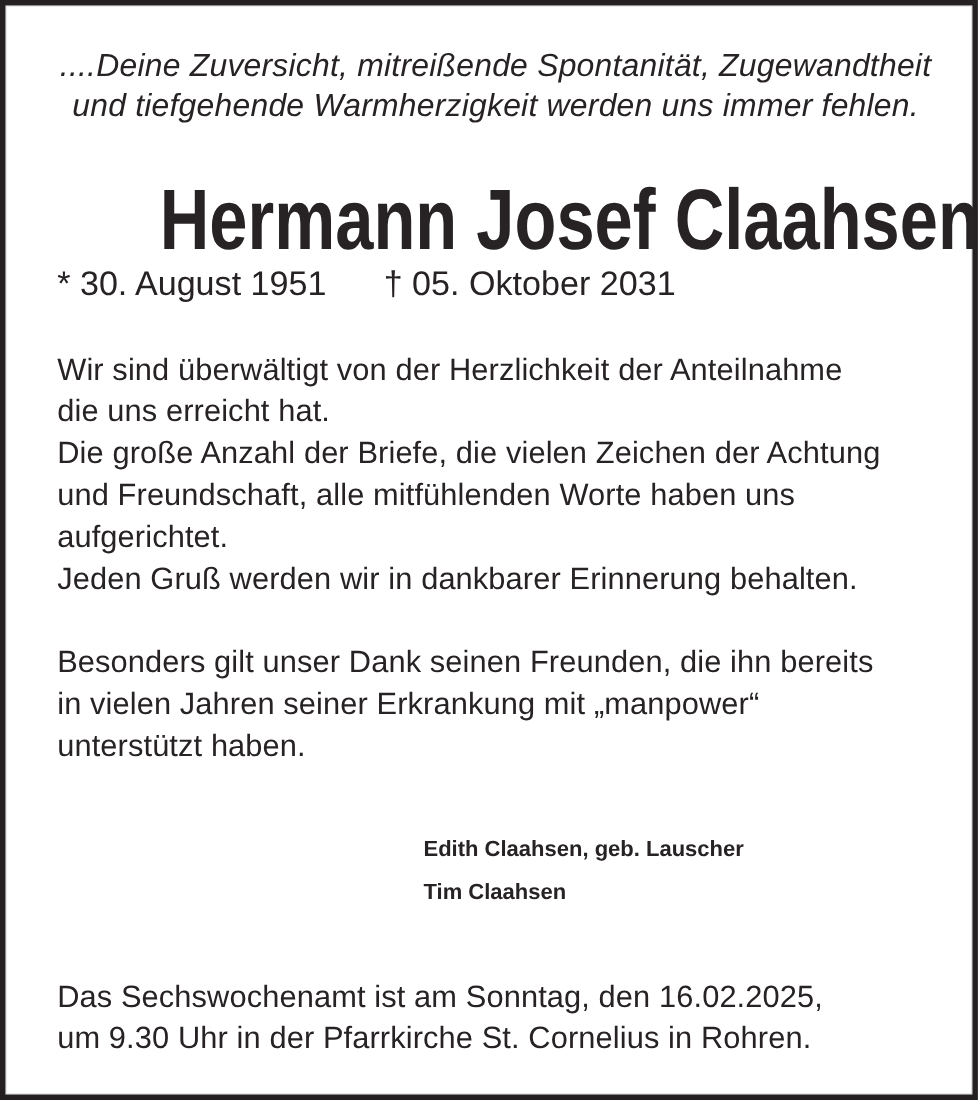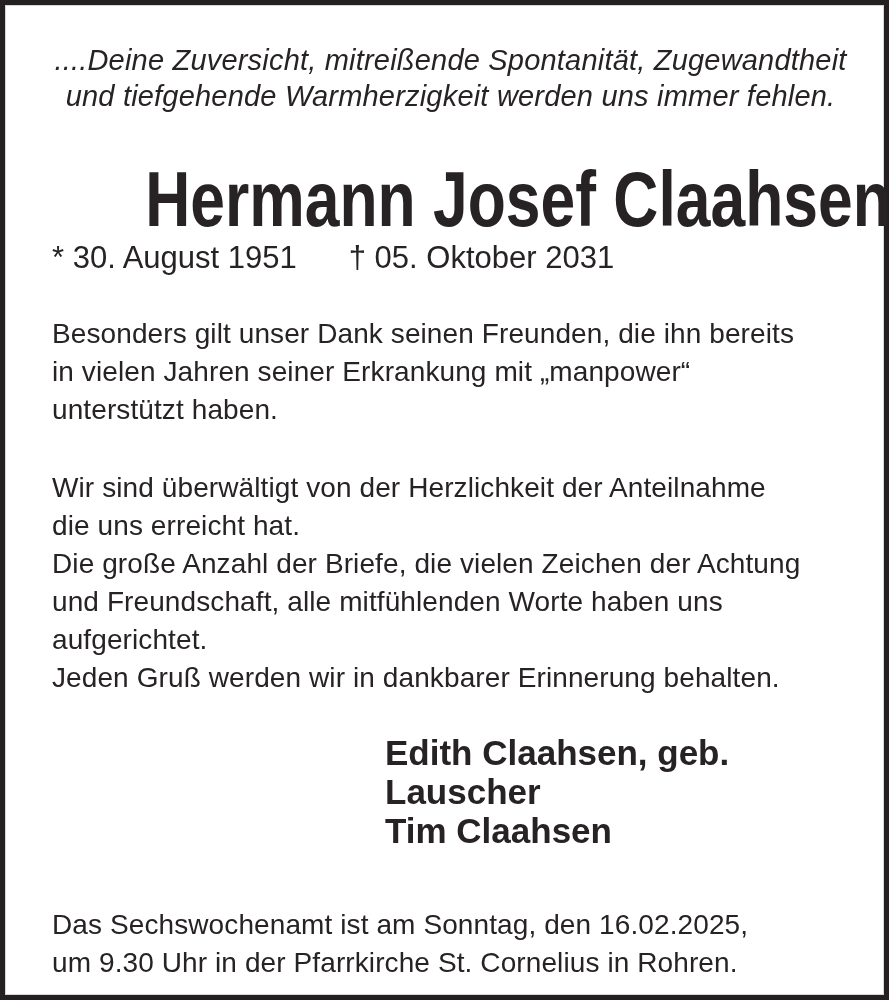--- a/index.html
+++ b/index.html
@@ -65,23 +65,23 @@
   }
   .para {
     font-size: 28px;
     line-height: 38px;
     letter-spacing: 0.1px;
     white-space: pre-line;
   }
   .para-thanks      { margin-top: 40px; }
   .para-special     { margin-top: 38px; }
   .mourners {
-    margin-top: 36px;
+    margin-top: 56px;
     margin-left: 333px;
-    font-size: 35px;
+    font-size: 20px;
     line-height: 39px;
     font-weight: bold;
     white-space: pre-line;
   }
   .para-service     { margin-top: 56px; }
 </style>
 </head>
 <body>
 
 <div class="page">
@@ -93,30 +93,30 @@
 
     <div class="title-row">
       <span class="deceased-name">Hermann Josef Claahsen</span>
     </div>
 
     <div class="dates-row">
       <span>* 30. August 1951</span>
       <span>† 05. Oktober 2031</span>
     </div>
 
-    <div class="para para-special">Besonders gilt unser Dank seinen Freunden, die ihn bereits
-in vielen Jahren seiner Erkrankung mit „manpower“
-unterstützt haben.</div>
-
     <div class="para para-thanks">Wir sind überwältigt von der Herzlichkeit der Anteilnahme
 die uns erreicht hat.
 Die große Anzahl der Briefe, die vielen Zeichen der Achtung
 und Freundschaft, alle mitfühlenden Worte haben uns
 aufgerichtet.
 Jeden Gruß werden wir in dankbarer Erinnerung behalten.</div>
+
+    <div class="para para-special">Besonders gilt unser Dank seinen Freunden, die ihn bereits
+in vielen Jahren seiner Erkrankung mit „manpower“
+unterstützt haben.</div>
 
     <div class="mourners">Edith Claahsen, geb. Lauscher
 Tim Claahsen</div>
 
     <div class="para para-service">Das Sechswochenamt ist am Sonntag, den 16.02.2025,
 um 9.30 Uhr in der Pfarrkirche St. Cornelius in Rohren.</div>
 
   </div>
 </div>
 

